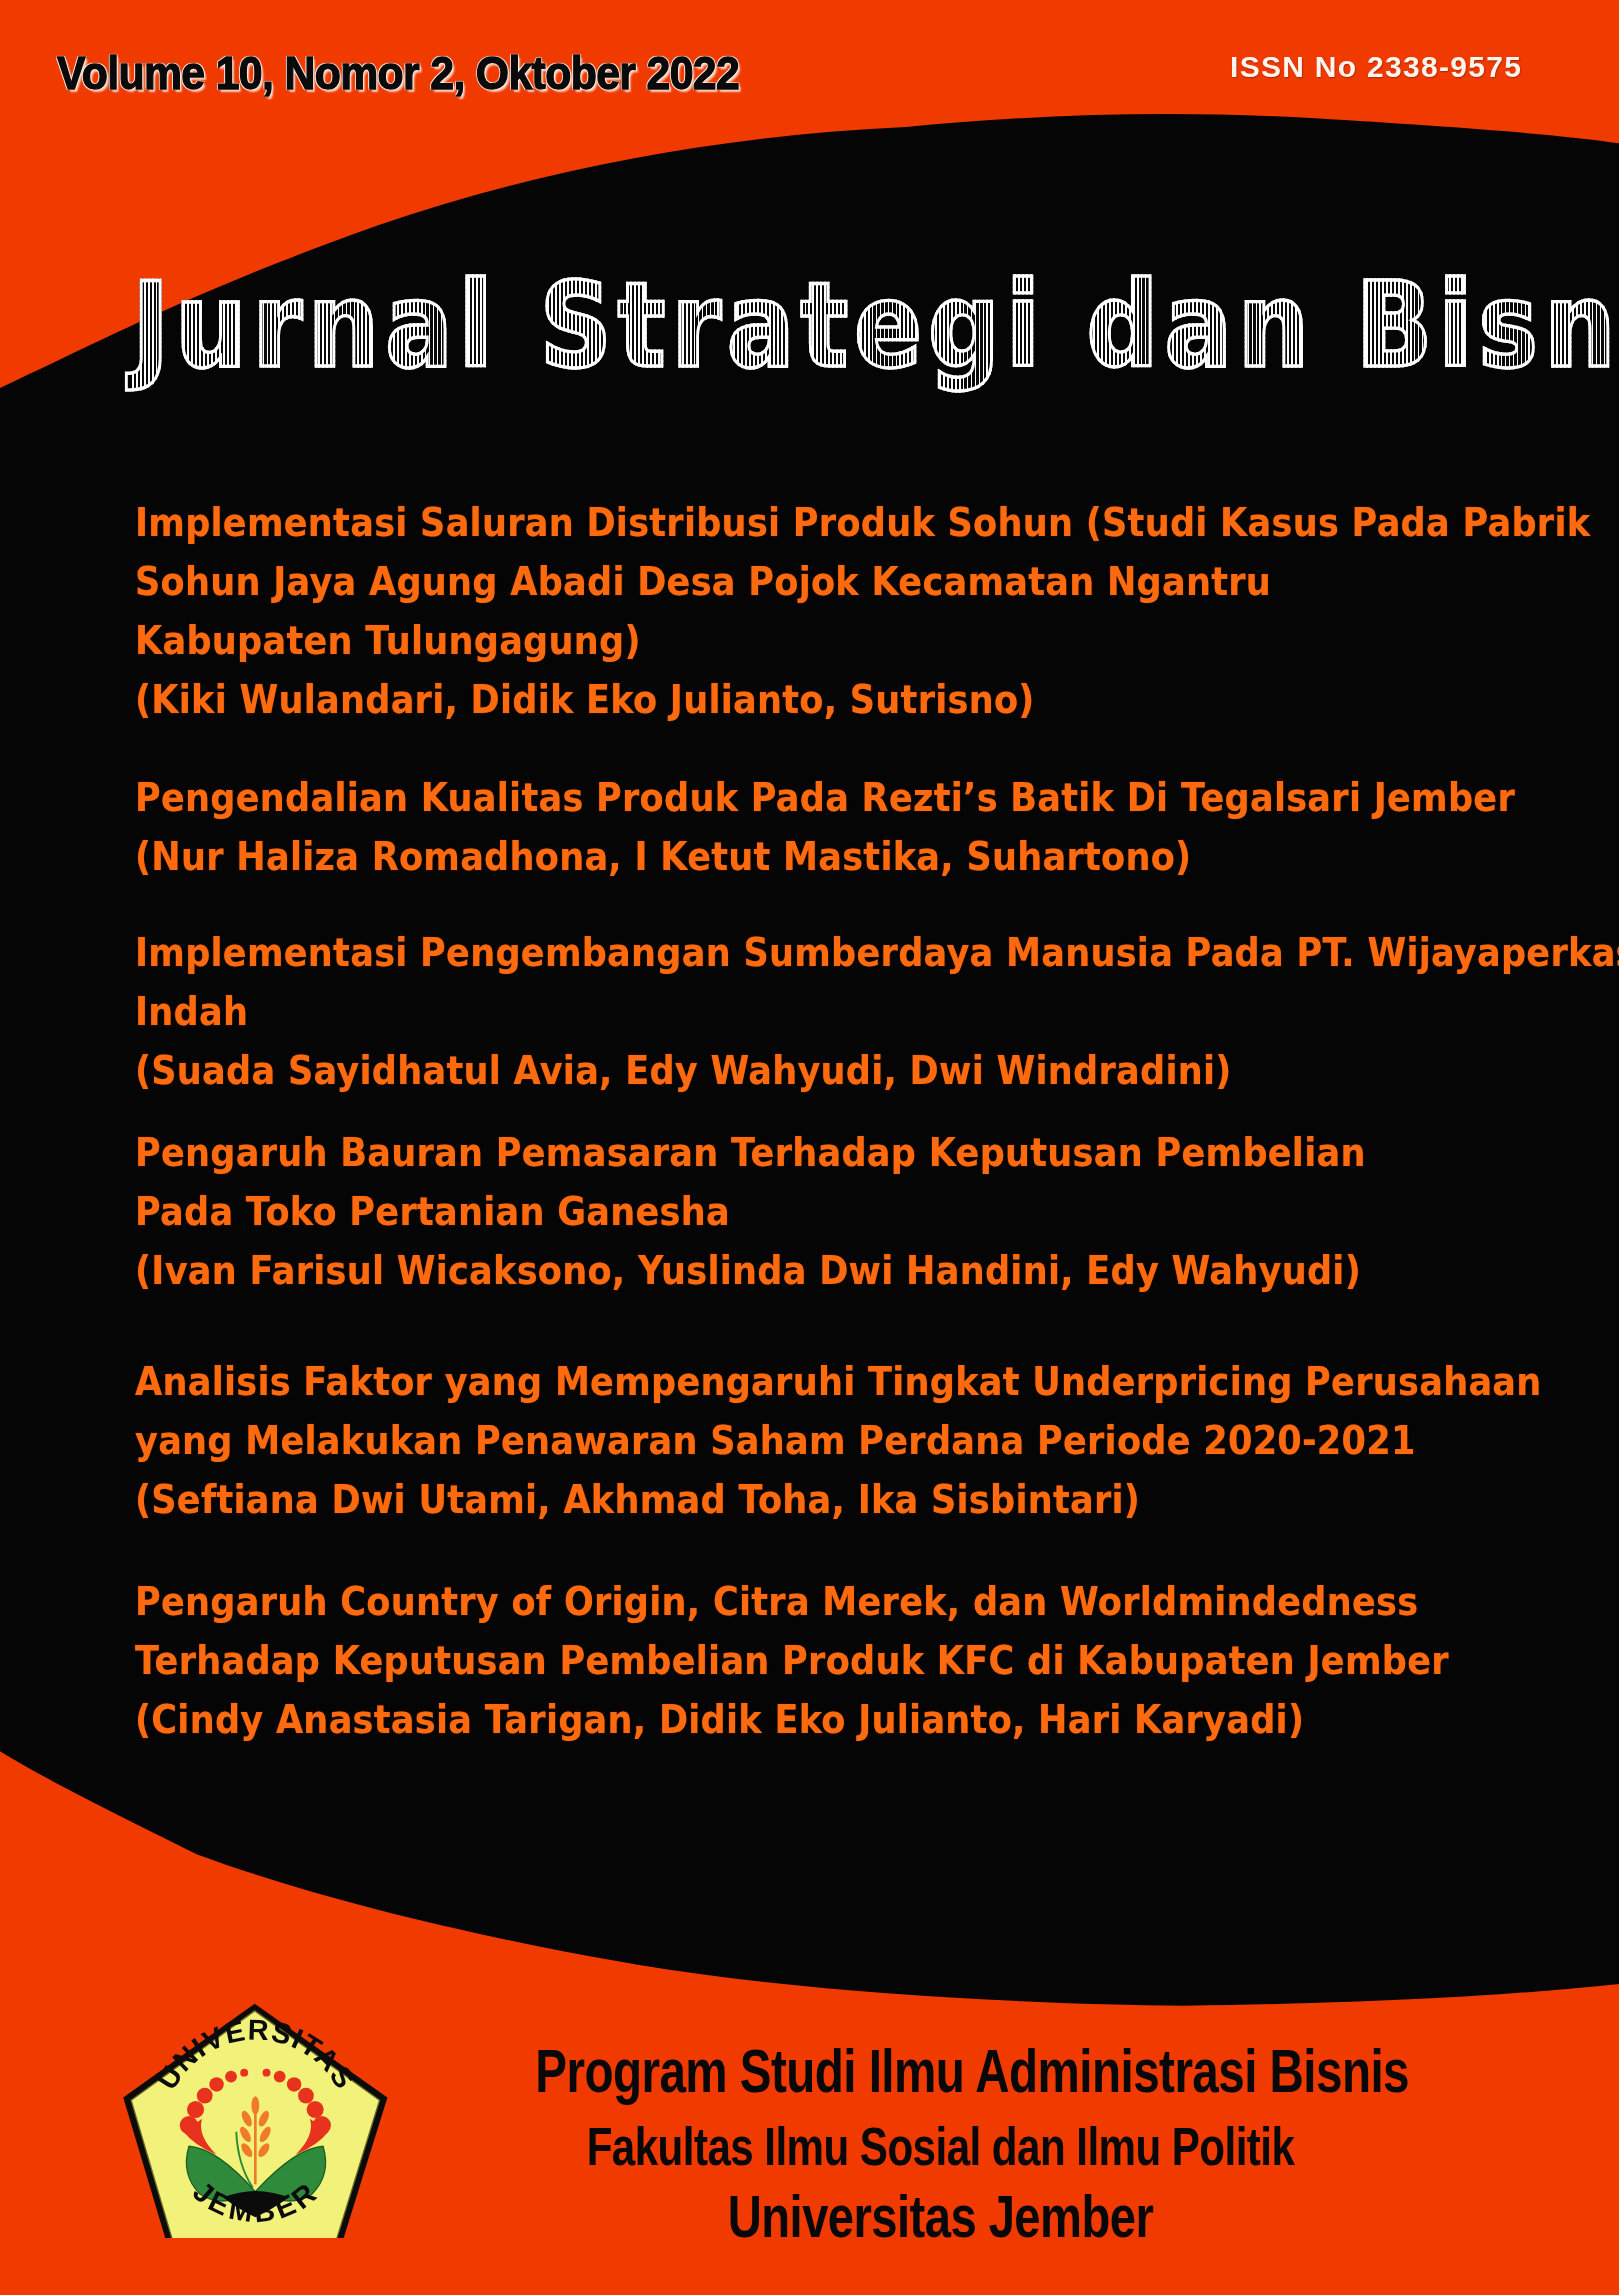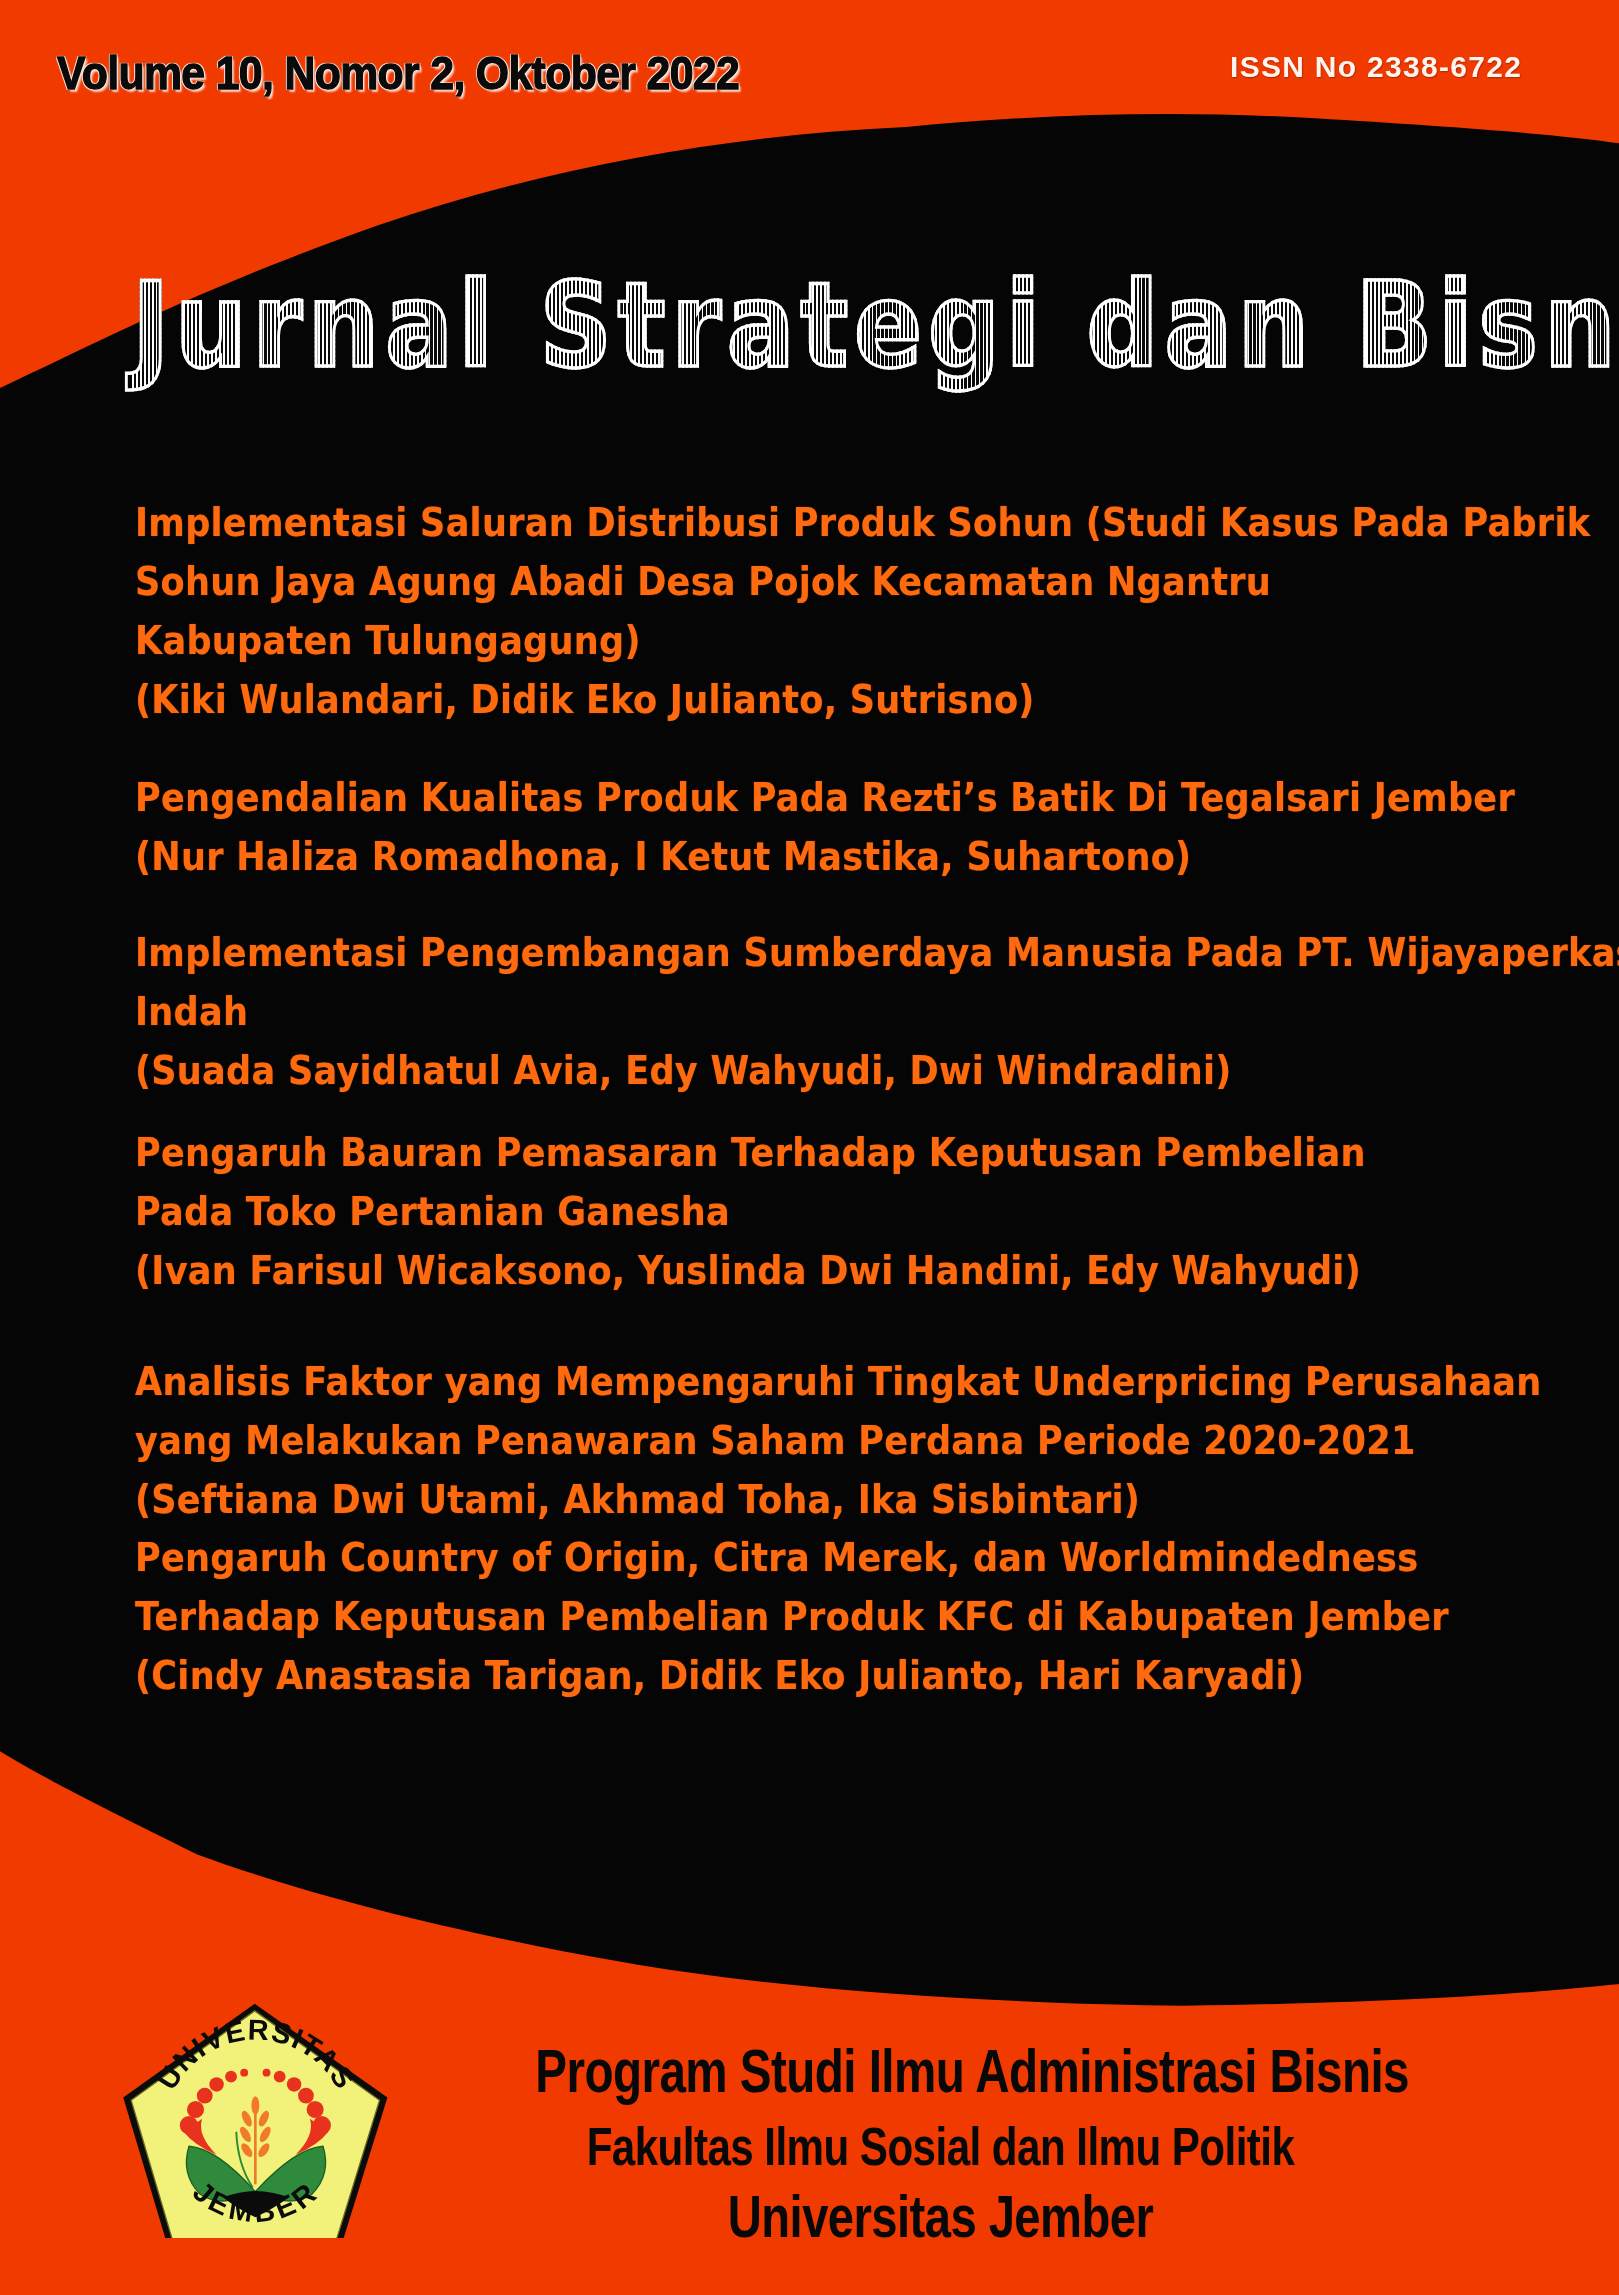--- a/index.html
+++ b/index.html
@@ -71,21 +71,21 @@
 <body>
 
 <div class="cover">
 
   <svg class="bg-svg" viewBox="0 0 2462 3490" xmlns="http://www.w3.org/2000/svg">
     <rect x="0" y="0" width="2462" height="3490" fill="#f03a00"></rect>
     <path d="M0,590 C150,520 300,440 574,343 C820,258 1100,205 1378,193 C1600,172 1800,168 2000,180 C2200,192 2380,205 2462,218 L2462,3017 C2380,3025 2200,3045 1800,3050 C1570,3048 1200,3030 942,2983 C700,2940 471,2883 300,2820 C157,2750 60,2700 0,2663 Z" fill="#050505"></path>
   </svg>
 
   <div class="volume">Volume 10, Nomor 2, Oktober 2022</div>
-  <div class="issn">ISSN No 2338-6722</div>
+  <div class="issn">ISSN No 2338-9575</div>
 
   <div class="journal-title">
     <span class="journal-title-inner">Jurnal Strategi dan Bisnis</span>
   </div>
 
   <div class="articles">
     <div class="article" style="top:0px;">
       <span class="article-line">Implementasi Saluran Distribusi Produk Sohun (Studi Kasus Pada Pabrik</span>
       <span class="article-line">Sohun Jaya Agung Abadi Desa Pojok Kecamatan Ngantru</span>
       <span class="article-line">Kabupaten Tulungagung)</span>
@@ -103,21 +103,21 @@
     <div class="article" style="top:630px;">
       <span class="article-line">Pengaruh Bauran Pemasaran Terhadap Keputusan Pembelian</span>
       <span class="article-line">Pada Toko Pertanian Ganesha</span>
       <span class="article-line">(Ivan Farisul Wicaksono, Yuslinda Dwi Handini, Edy Wahyudi)</span>
     </div>
     <div class="article" style="top:859px;">
       <span class="article-line">Analisis Faktor yang Mempengaruhi Tingkat Underpricing Perusahaan</span>
       <span class="article-line">yang Melakukan Penawaran Saham Perdana Periode 2020-2021</span>
       <span class="article-line">(Seftiana Dwi Utami, Akhmad Toha, Ika Sisbintari)</span>
     </div>
-    <div class="article" style="top:1035px;">
+    <div class="article" style="top:1079px;">
       <span class="article-line">Pengaruh Country of Origin, Citra Merek, dan Worldmindedness</span>
       <span class="article-line">Terhadap Keputusan Pembelian Produk KFC di Kabupaten Jember</span>
       <span class="article-line">(Cindy Anastasia Tarigan, Didik Eko Julianto, Hari Karyadi)</span>
     </div>
   </div>
 
   <svg class="logo" viewBox="0 0 420 390" xmlns="http://www.w3.org/2000/svg">
     <defs>
       <path id="arcTop" d="M70,200 A140,140 0 0,1 350,200"></path>
       <path id="arcBottom" d="M95,270 A125,110 0 0,0 325,270"></path>

